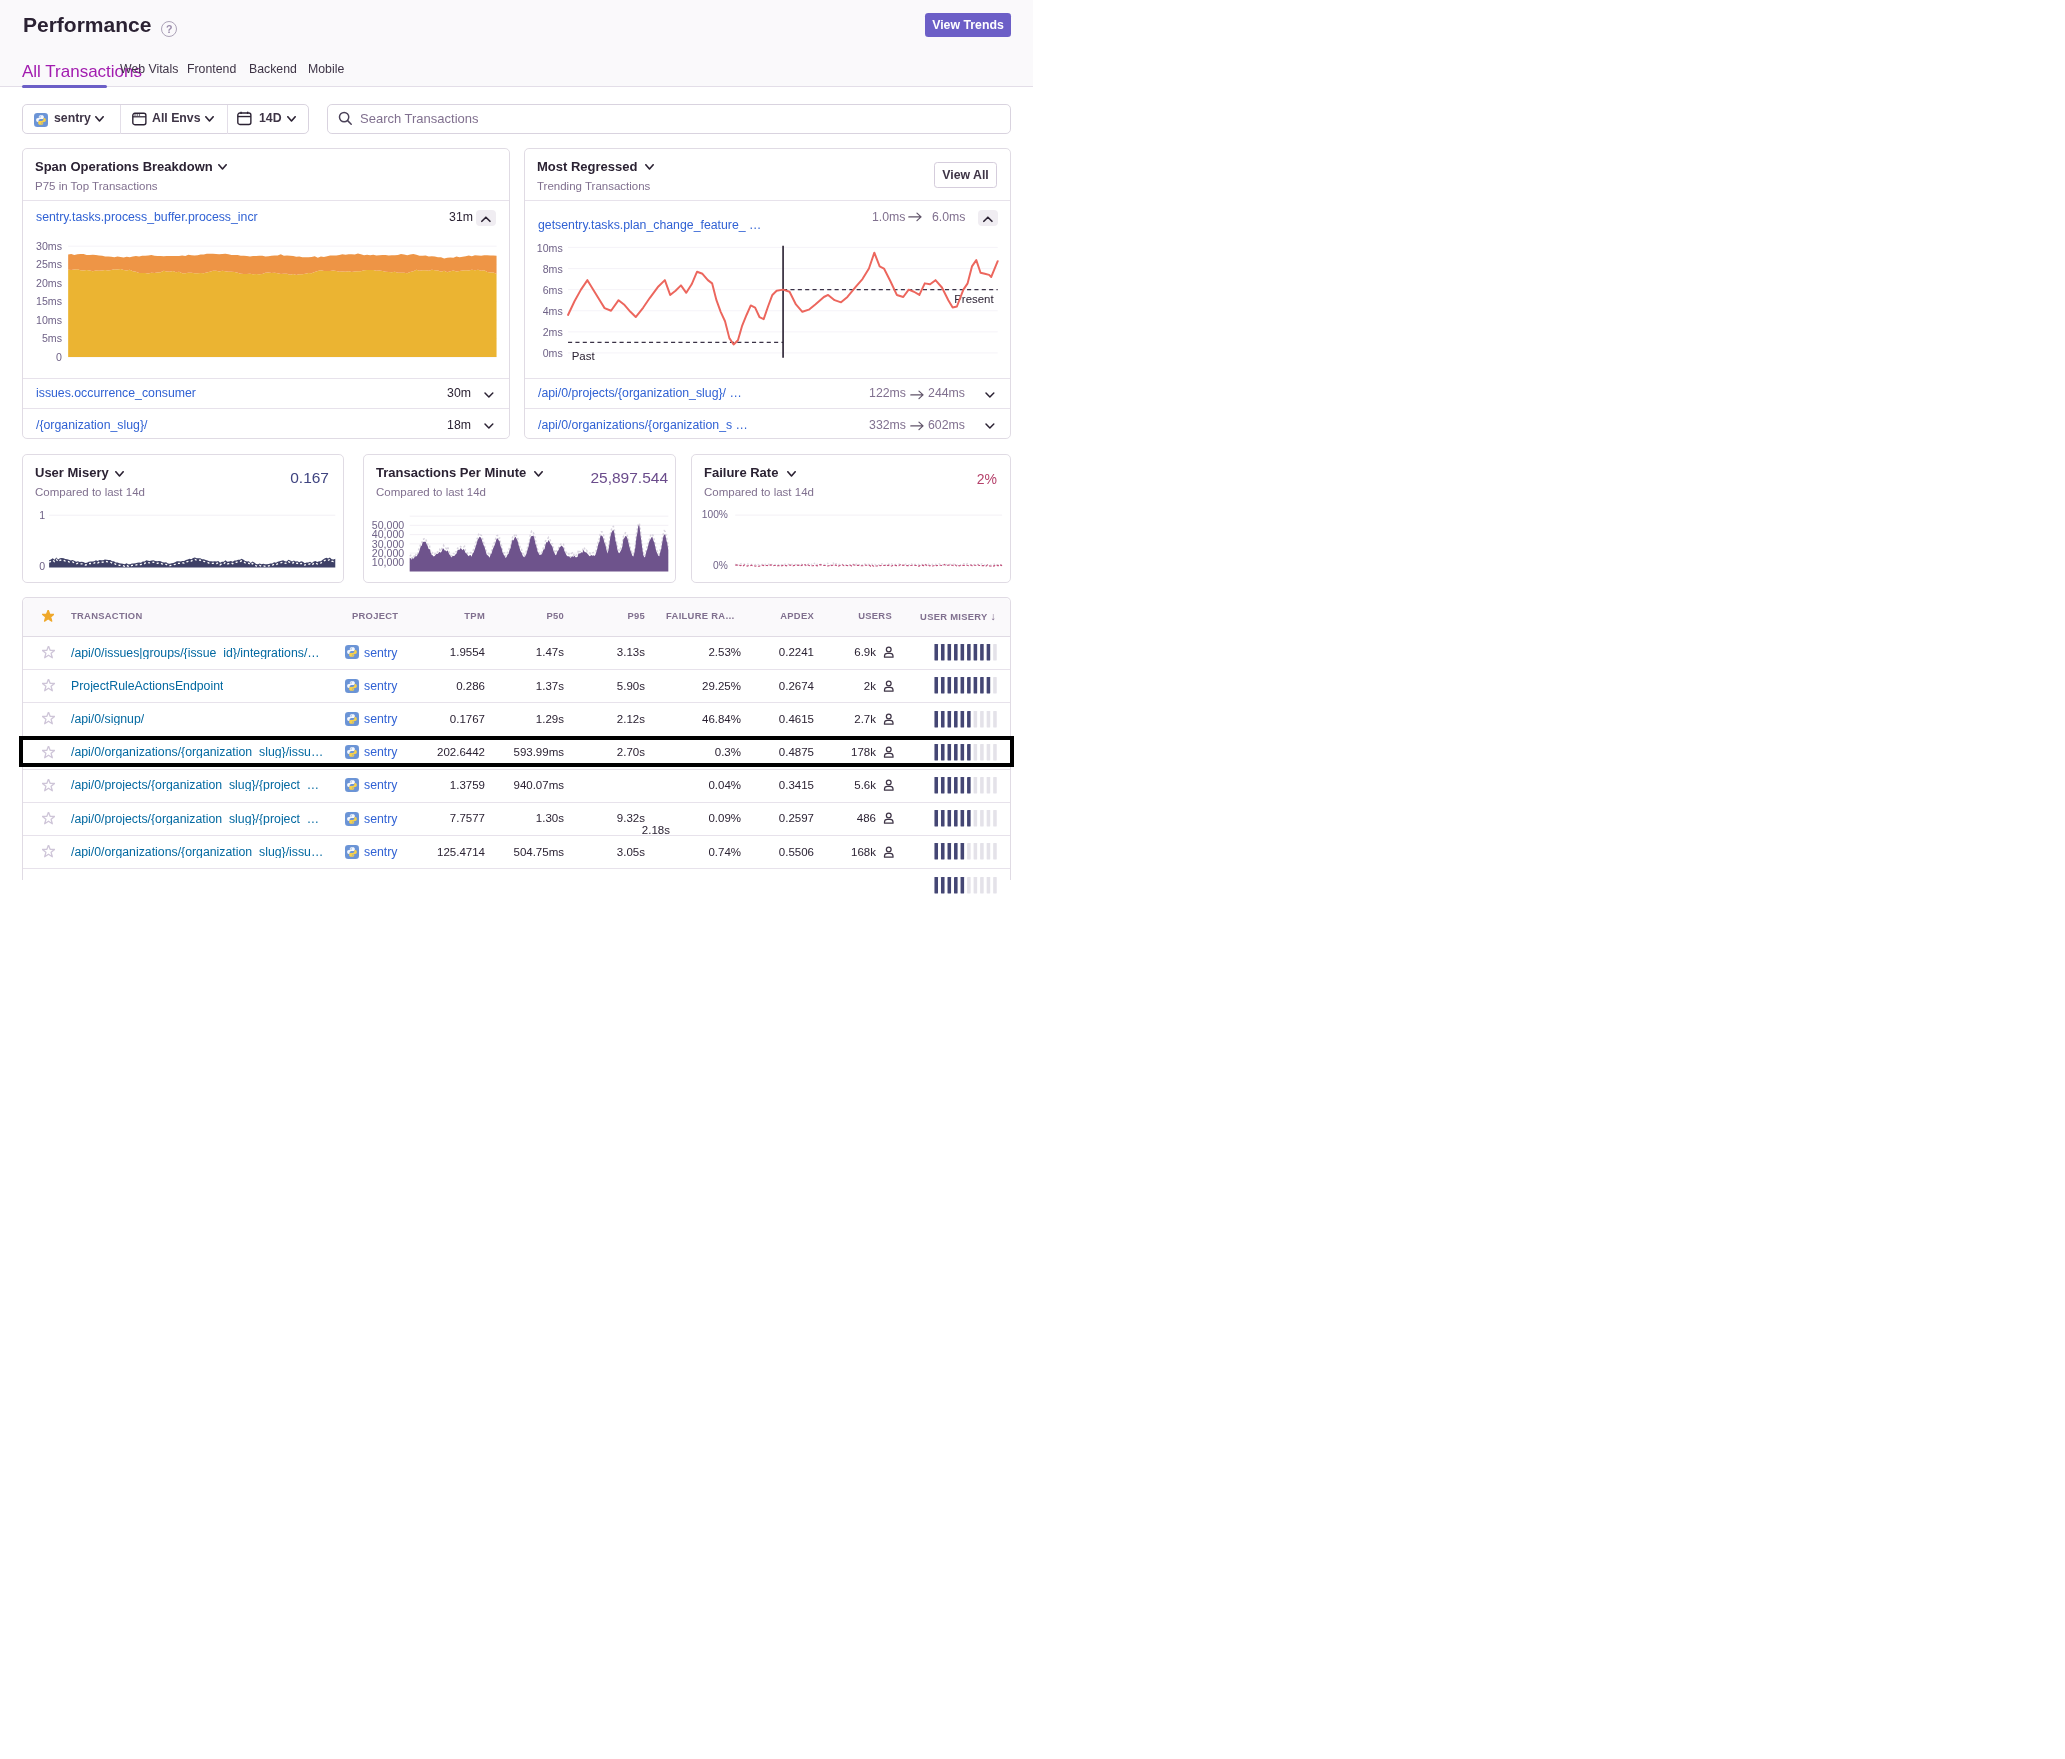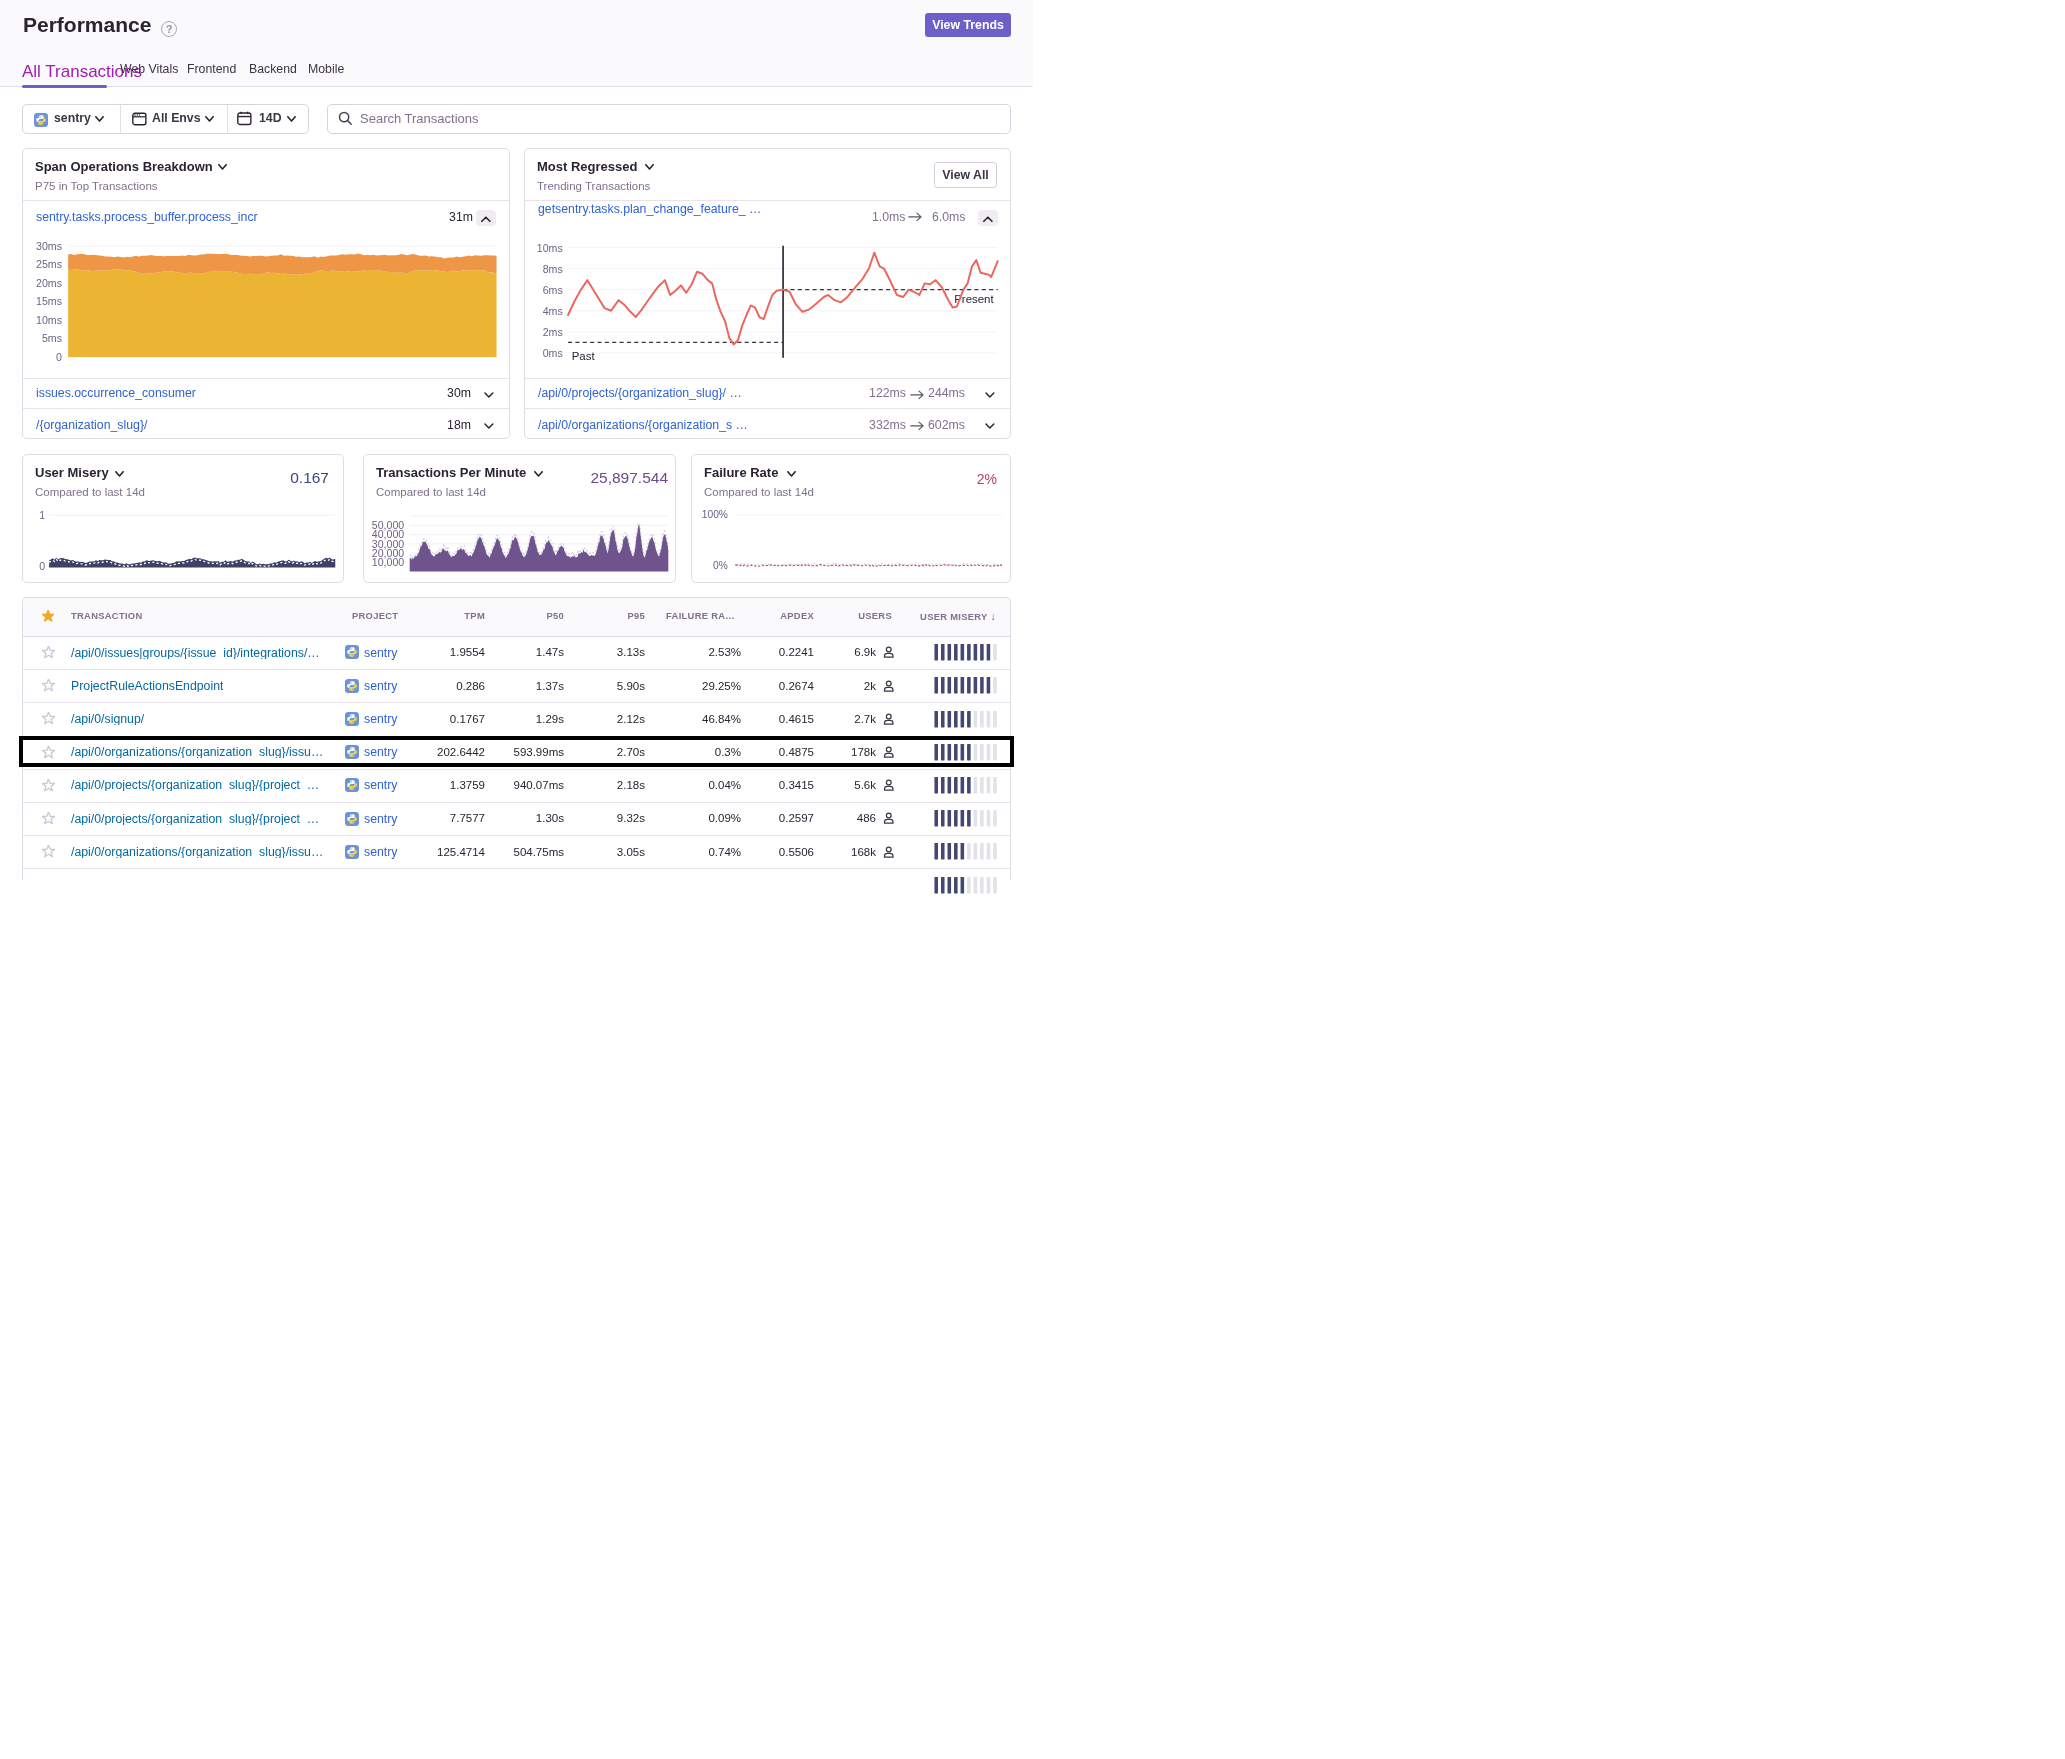--- a/index.html
+++ b/index.html
@@ -109,21 +109,21 @@
     <path d="M1.2,1.2 L6,6.2 L10.8,1.2" fill="none" stroke="#2B2233" stroke-width="1.8" stroke-linecap="round" stroke-linejoin="round"></path>
   </svg>
 <div class="panel" style="left:524px;top:148px;width:487px;height:291px;"></div>
 <div class="abs ptitle" style="left:537px;top:160px;">Most Regressed</div>
 <svg style="position:absolute;left:645px;top:164px" width="9" height="6.6" viewBox="0 0 11 8.05">
     <path d="M1,1 L5.5,6.050000000000001 L10,1" fill="none" stroke="#2B2233" stroke-width="2" stroke-linecap="round" stroke-linejoin="round"></path>
   </svg>
 <div class="abs psub" style="left:537px;top:181px;">Trending Transactions</div>
 <div class="abs" style="left:934px;top:162px;width:63px;height:26px;border:0.8px solid #D5CDDC;border-radius:3.3px;font-size:12.3px;font-weight:700;color:#3E3446;text-align:center;line-height:25px;background:#fff;">View All</div>
 <div class="hdiv" style="left:525px;width:485px;top:200px;"></div>
-<div class="abs plink" style="left:538px;top:203px;">getsentry.tasks.plan_change_feature_ …</div>
+<div class="abs plink" style="left:538px;top:219px;">getsentry.tasks.plan_change_feature_ …</div>
 <div class="abs gval" style="left:872px;top:211px;">1.0ms</div>
 <svg class="abs" style="left:908px;top:212px" width="14.7" height="9.8" viewBox="0 0 18 12">
 <path d="M1,6 L15.6,6 M11,1.4 L16,6 L11,10.6" fill="none" stroke="#5F5368" stroke-width="1.5" stroke-linecap="round" stroke-linejoin="round"></path>
   </svg>
 <div class="abs gval" style="left:932px;top:211px;">6.0ms</div>
 <div style="position:absolute;left:978px;top:210px;width:19.6px;height:16.4px;background:#F0EDF2;border-radius:4.1px;"></div>
 <svg style="position:absolute;left:983px;top:216px" width="9.8" height="6.5" viewBox="0 0 12 8">
     <path d="M1,6.5 L6,1.5 L11,6.5" fill="none" stroke="#2B2233" stroke-width="2" stroke-linecap="round" stroke-linejoin="round"></path>
   </svg>
 <svg class="abs" style="left:528px;top:236px" width="475" height="139" viewBox="645 288 580 170">
@@ -368,21 +368,21 @@
   </svg>
 <div class="tlink" style="left:71px;top:779px;max-width:263px;">/api/0/projects/{organization_slug}/{project_…</div>
 <svg width="14" height="14" viewBox="0 0 17 17" style="position:absolute;left:345px;top:778px">
 <rect width="17" height="17" rx="4" fill="#6B94D6"></rect>
 <path d="M8.4 2.6c-1.6 0-2.6.7-2.6 1.9v1.2h2.7v.5H4.6c-1.2 0-2 .9-2 2.3 0 1.4.8 2.4 2 2.4h1v-1.5c0-1.1 1-2 2.1-2h2.6c.9 0 1.6-.8 1.6-1.7V4.5c0-1.1-.9-1.9-2.1-1.9h-1.4zm-1 1.1c.3 0 .5.2.5.5s-.2.6-.5.6-.5-.3-.5-.6.2-.5.5-.5z" fill="#F5F8FC"></path>
 <path d="M8.6 14.4c1.6 0 2.6-.7 2.6-1.9v-1.2H8.5v-.5h3.9c1.2 0 2-.9 2-2.3 0-1.4-.8-2.4-2-2.4h-1v1.5c0 1.1-1 2-2.1 2H6.7c-.9 0-1.6.8-1.6 1.7v1.2c0 1.1.9 1.9 2.1 1.9h1.4zm1-1.1c-.3 0-.5-.2-.5-.5s.2-.6.5-.6.5.3.5.6-.2.5-.5.5z" fill="#F6D04B"></path>
 </svg>
 <div class="abs" style="left:364px;top:779px;font-size:12.3px;line-height:1;color:#3162D4;">sentry</div>
 <div class="num" style="left:354px;width:131px;top:780px;">1.3759</div>
 <div class="num" style="left:433px;width:131px;top:780px;text-align:right;">940.07ms</div>
-<div class="num" style="left:514px;width:131px;top:780px;">2.18s</div>
+<div class="num" style="left:514px;width:156px;top:825px;">2.18s</div>
 <div class="num" style="left:610px;width:131px;top:780px;">0.04%</div>
 <div class="num" style="left:683px;width:131px;top:780px;">0.3415</div>
 <div class="num" style="left:745px;width:131px;top:780px;">5.6k</div>
 <svg style="position:absolute;left:883px;top:779px" width="11.5" height="12.3" viewBox="0 0 14 15">
     <circle cx="7" cy="4.4" r="2.9" fill="none" stroke="#3E3446" stroke-width="1.5"></circle>
     <path d="M1.8 13.6 v-1.3 c0-1.9 1.6-3.4 3.5-3.4 h3.4 c1.9 0 3.5 1.5 3.5 3.4 v1.3 z" fill="none" stroke="#3E3446" stroke-width="1.5" stroke-linejoin="round"></path>
   </svg>
 <svg style="position:absolute;left:934px;top:777px" width="64" height="17" viewBox="0 0 77.94 21">
     <rect x="0.00" y="0" width="4.4" height="20.4" rx="0.5" fill="#444674"></rect>
     <rect x="8.06" y="0" width="4.4" height="20.4" rx="0.5" fill="#444674"></rect>

